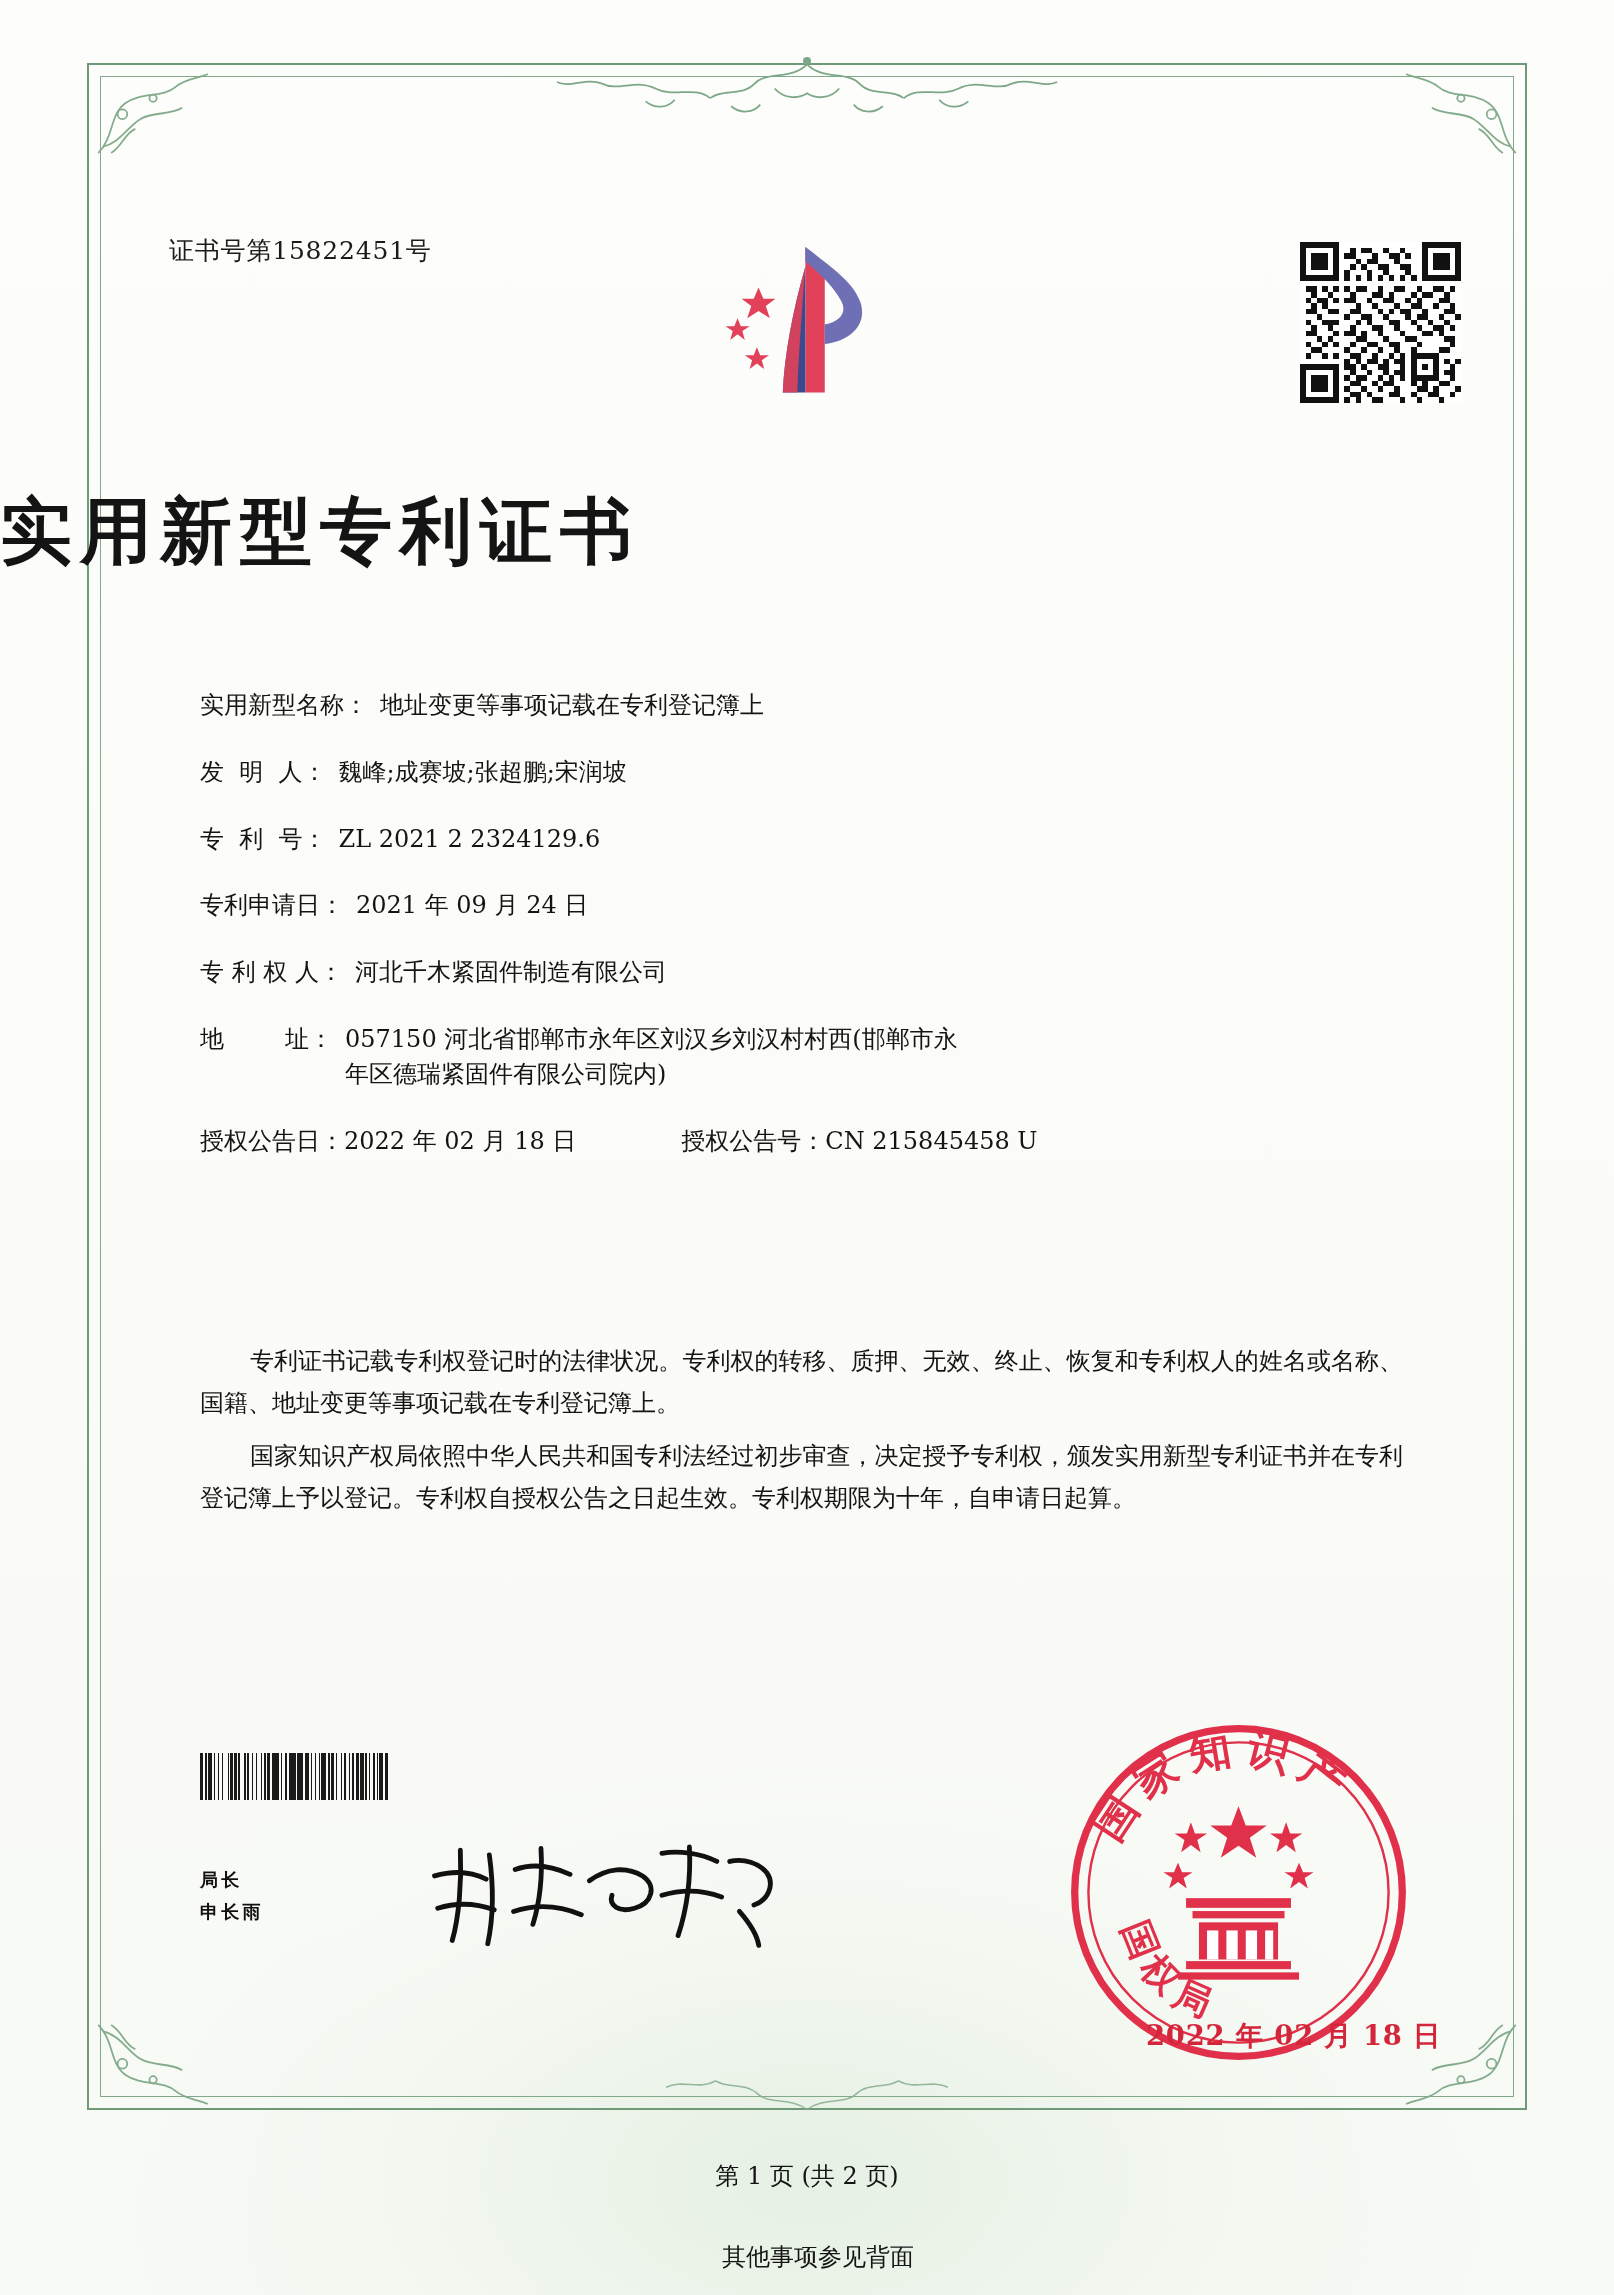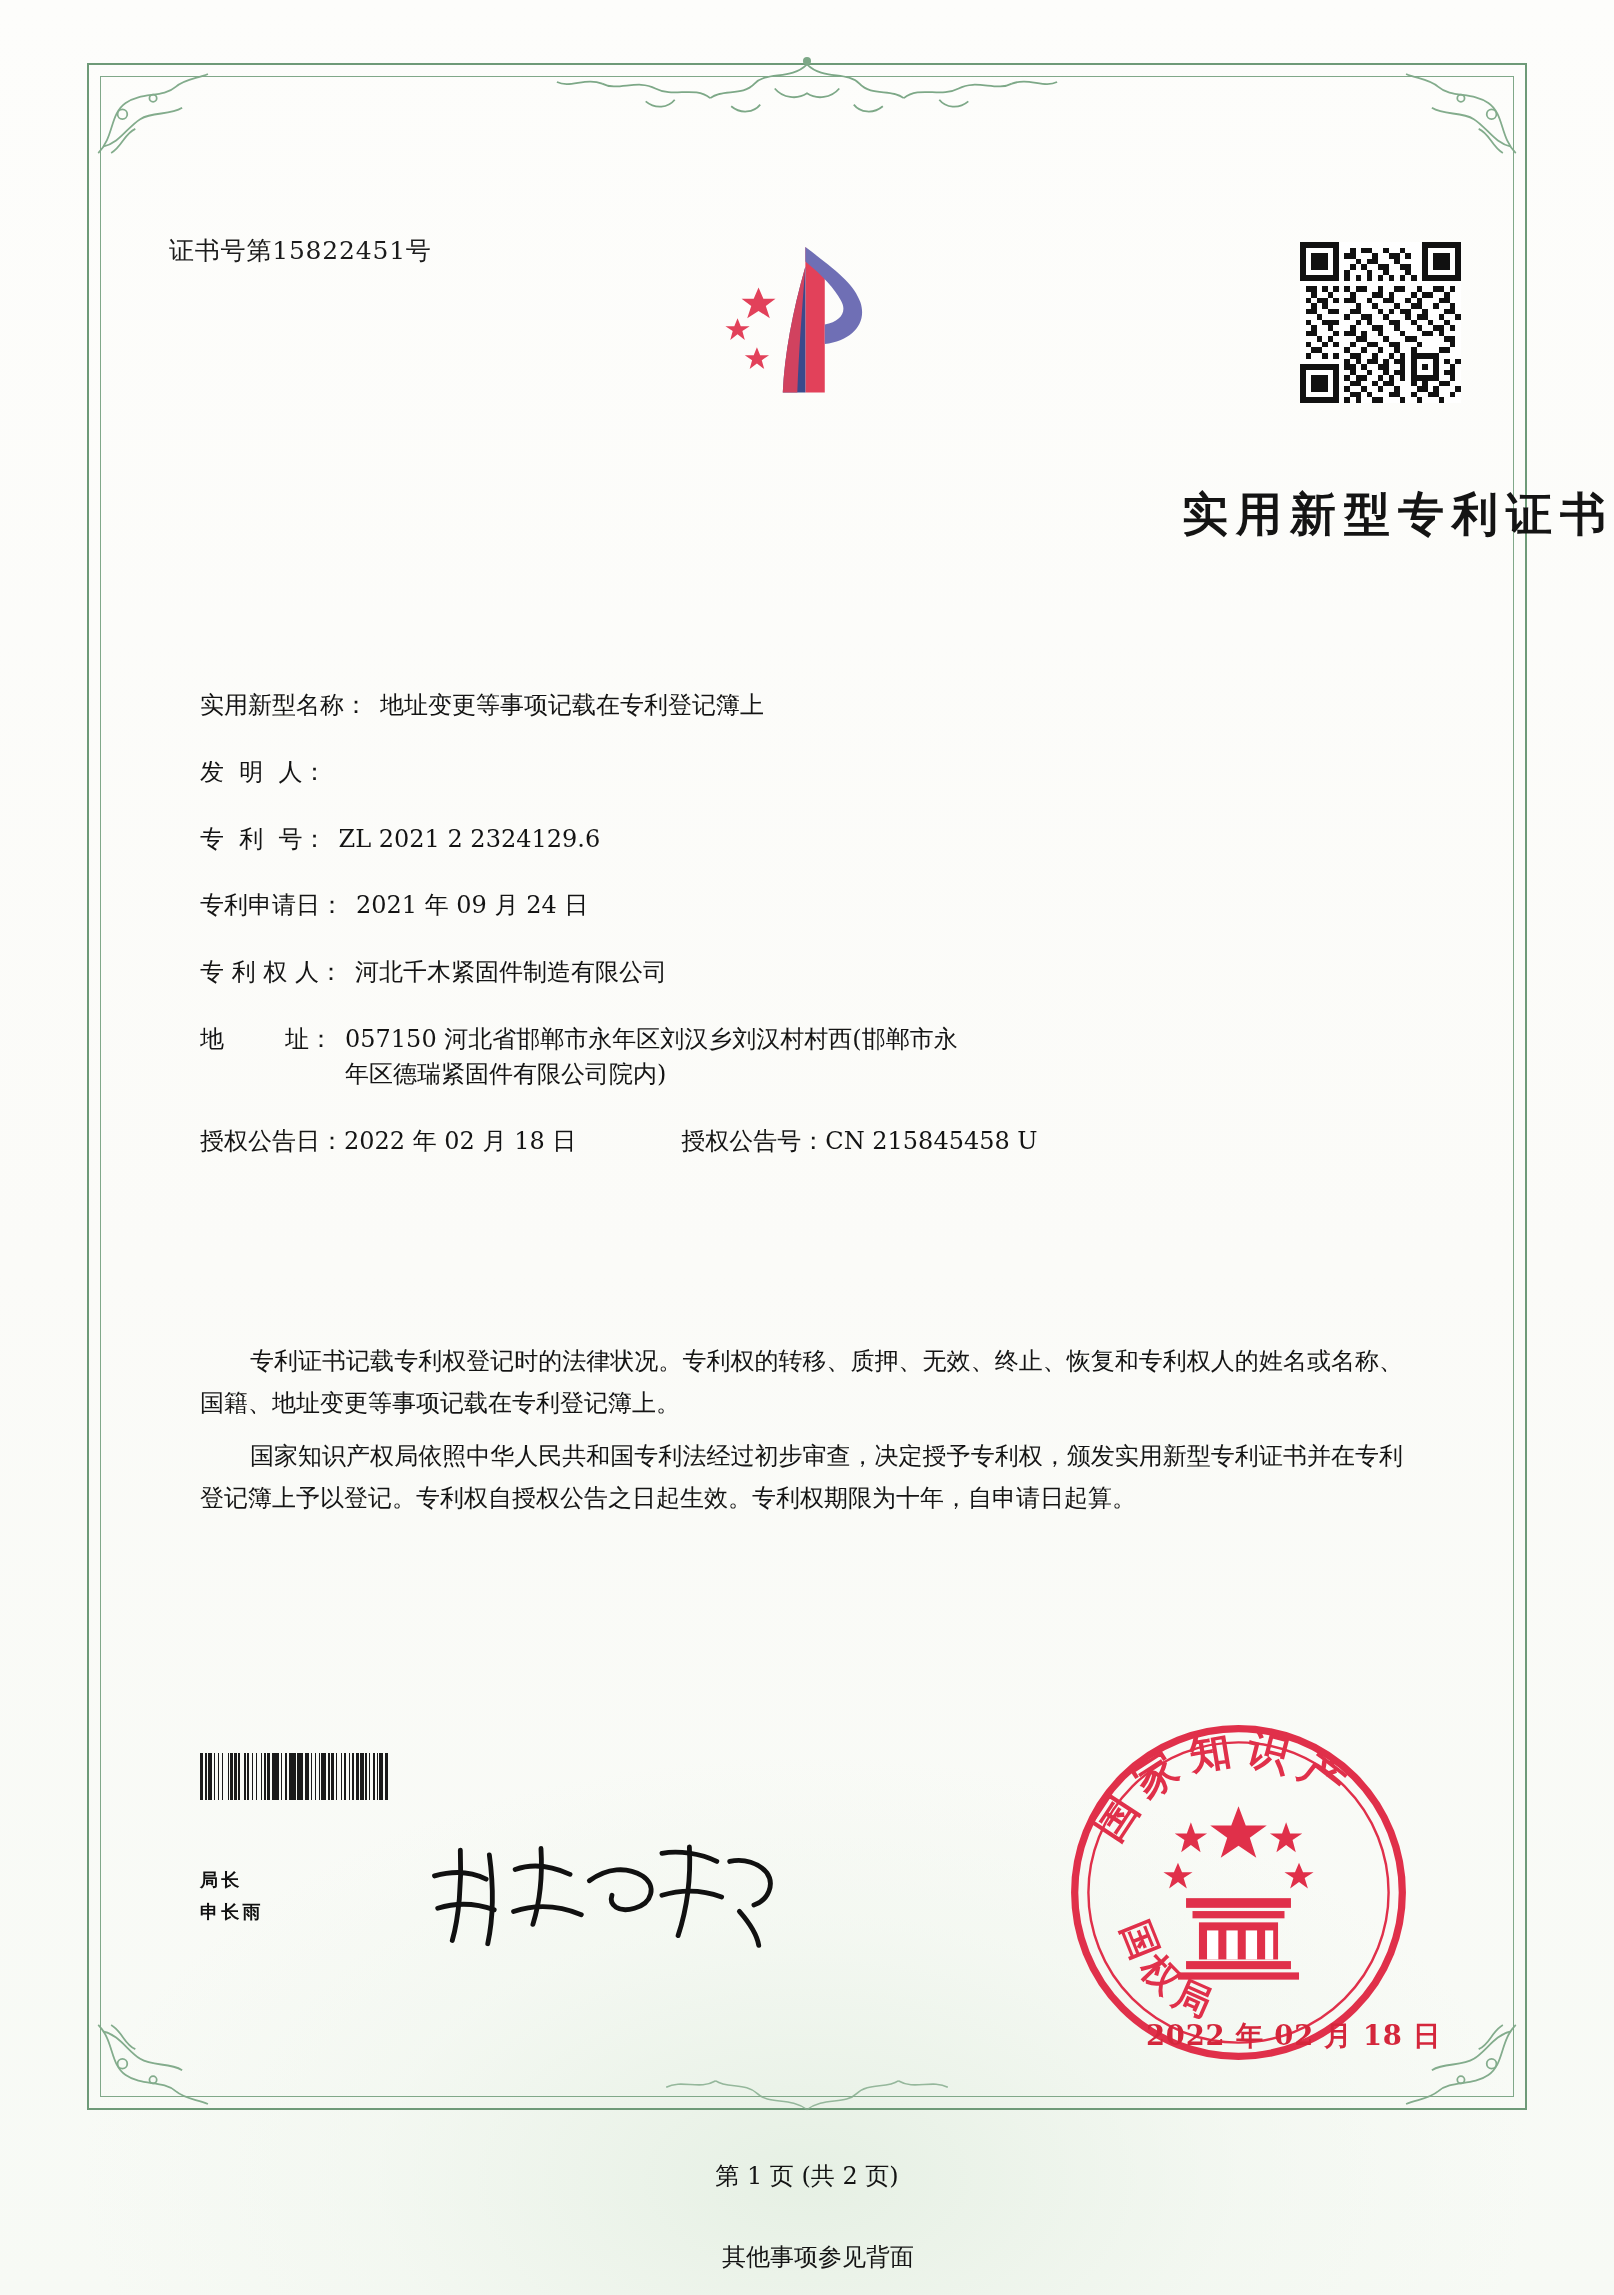--- a/index.html
+++ b/index.html
@@ -90,22 +90,22 @@
     position: absolute;
     right: 153px; top: 242px;
     width: 161px; height: 161px;
   }
   .qr svg { width: 100%; height: 100%; display:block; }
 
   .doc-title {
     position: absolute;
     left: 0; right: 0;
     top: 484px;
-    text-align: right;
-    font-size: 46px;
+    text-align: left;
+    font-size: 72px;
     letter-spacing: 8px;
     font-weight: 700;
     color: #141414;
     font-family: "DejaVu Serif", "Liberation Serif", serif;
   }
 
   
   .fields {
     position: absolute;
     left: 200px;
@@ -536,20 +536,21 @@
 
   <div class="doc-title">实用新型专利证书</div>
 
   <div class="fields">
     <div class="row">
       <span class="label">实用新型名称：</span>
       <span class="value">地址变更等事项记载在专利登记簿上</span>
     </div>
     <div class="row">
       <span class="label">发  明  人：</span>
+      <span class="value">魏峰;成赛坡;张超鹏;宋润坡</span>
     </div>
     <div class="row">
       <span class="label">专  利  号：</span>
       <span class="value">ZL 2021 2 2324129.6</span>
     </div>
     <div class="row">
       <span class="label">专利申请日：</span>
       <span class="value">2021 年 09 月 24 日</span>
     </div>
     <div class="row">

